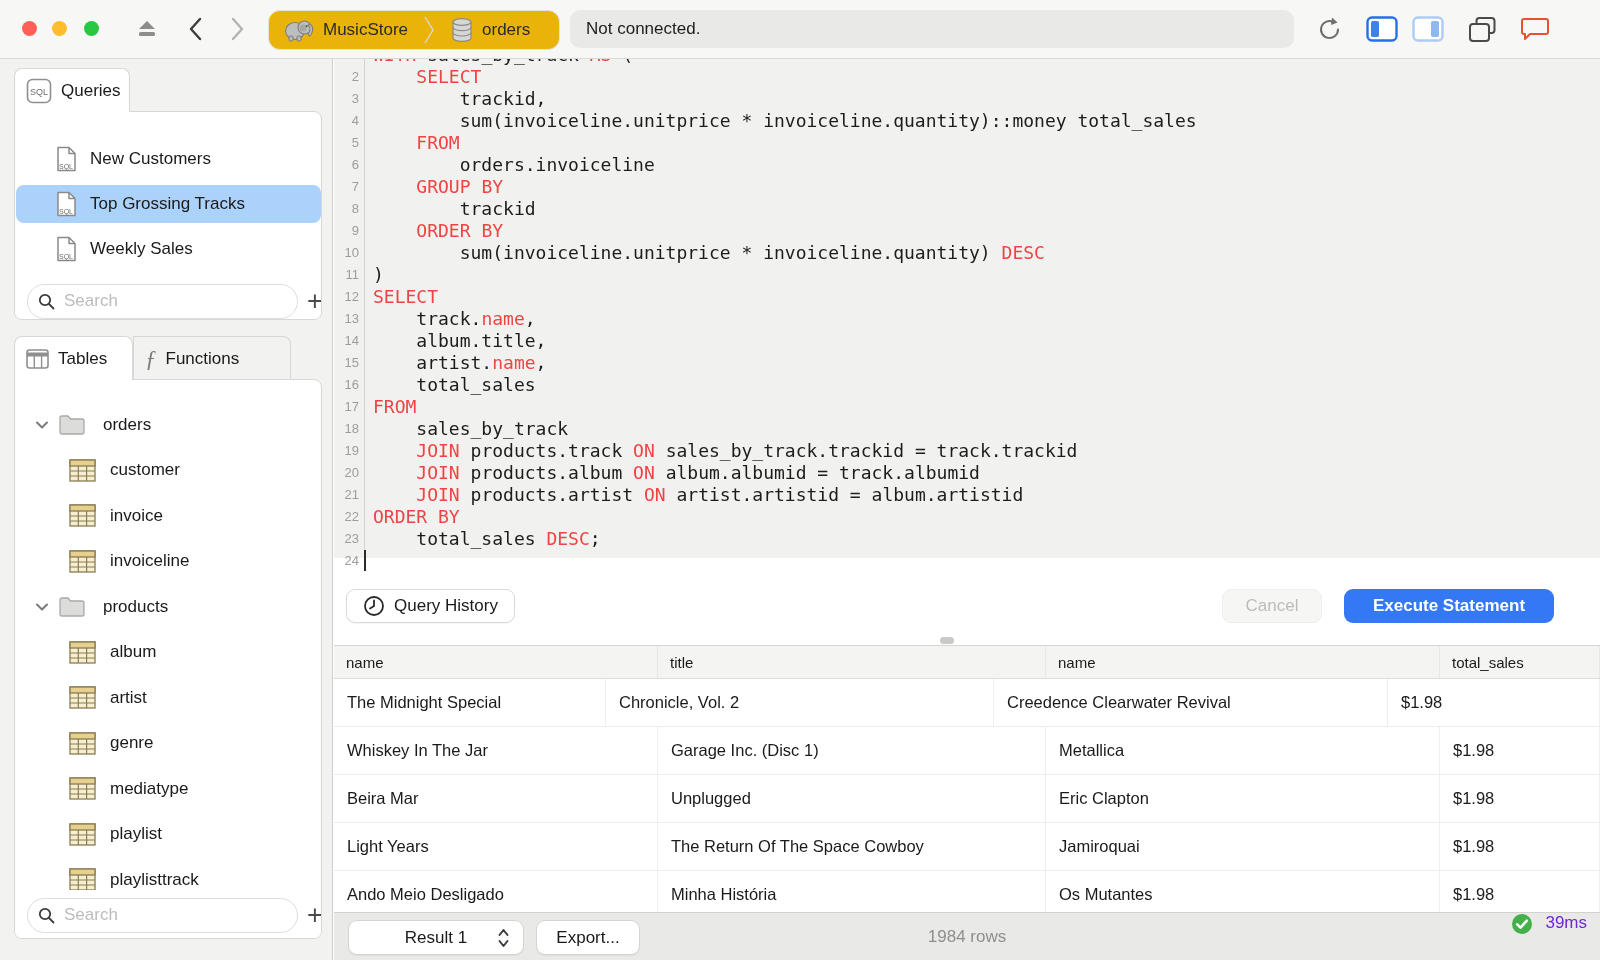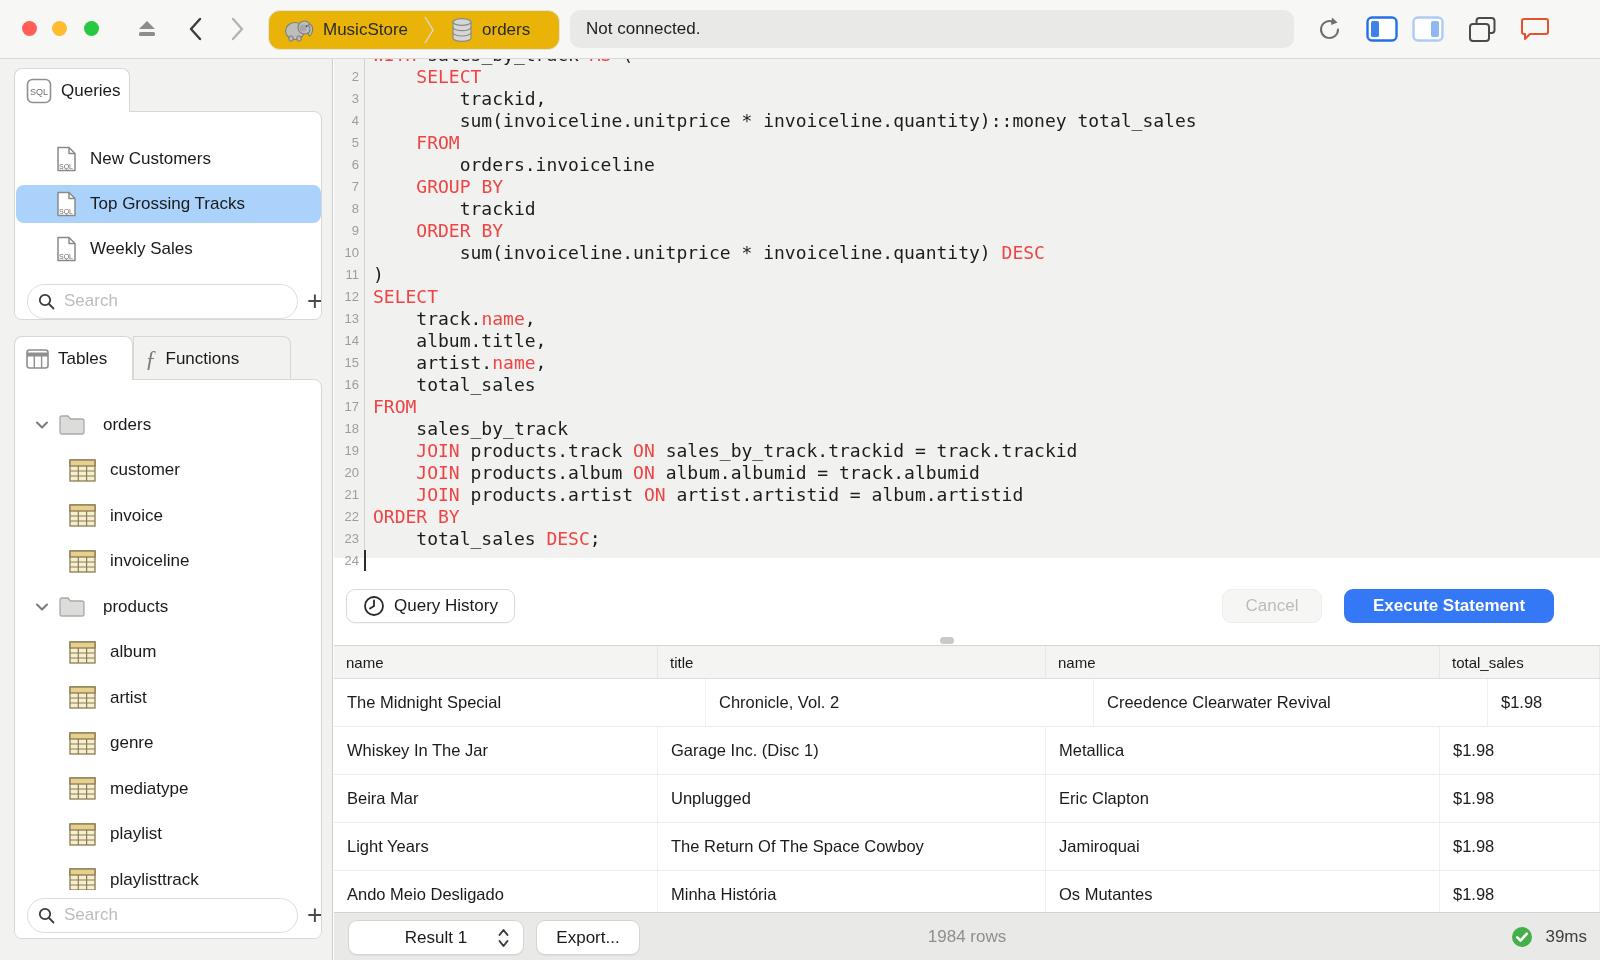--- a/index.html
+++ b/index.html
@@ -78,22 +78,22 @@
            box-sizing:border-box;border-right:1px solid #efefee;}
 
   
   #footer{position:absolute;left:0;top:854px;width:1266px;height:48px;background:#e9e9e8;
           border-top:1px solid #d2d2d1;box-sizing:border-box;}
   .fbtn{position:absolute;top:7px;height:35px;background:#fff;border:1px solid #d5d5d4;
         border-radius:9px;display:flex;align-items:center;justify-content:center;
         font-size:17px;box-sizing:border-box;box-shadow:0 1px 1px rgba(0,0,0,.05);}
   #row-count{position:absolute;left:0;width:100%;top:0;height:47px;display:flex;
              align-items:center;justify-content:center;font-size:17px;color:#8f8f8e;pointer-events:none;}
-  #timing{position:absolute;right:13px;top:0;height:47px;display:flex;align-items:center;gap:12px;
-          font-size:17px;color:#404040;}
+  #timing{position:absolute;right:13px;top:0;height:47px;display:flex;gap:12px;
+          font-size:17px;color:#6d28d9;}
 </style>
 </head>
 <body>
 
 <div id="app">
 
   <div id="titlebar">
     <div class="tl" style="left:22px;background:#ff5f57;"></div>
     <div class="tl" style="left:52px;background:#febc2e;"></div>
     <div class="tl" style="left:84px;background:#28c840;"></div>
@@ -478,21 +478,21 @@
 
     <div id="results">
       <div class="rt-header" id="results-header">
           <div class="rt-hcell" style="width: 324px;">name</div>
           <div class="rt-hcell" style="width: 388px;">title</div>
           <div class="rt-hcell" style="width: 394px;">name</div>
           <div class="rt-hcell" style="width: 160px; flex: 1 1 0%;">total_sales</div>
         </div>
       <div id="results-rows">
           <div class="rt-row">
-            <div class="rt-cell" style="width: 372px;">The Midnight Special</div>
+            <div class="rt-cell" style="width: 272px;">The Midnight Special</div>
             <div class="rt-cell" style="width: 388px;">Chronicle, Vol. 2</div>
             <div class="rt-cell" style="width: 394px;">Creedence Clearwater Revival</div>
             <div class="rt-cell" style="width: 160px; flex: 1 1 0%;">$1.98</div>
           </div>
           <div class="rt-row">
             <div class="rt-cell" style="width: 324px;">Whiskey In The Jar</div>
             <div class="rt-cell" style="width: 388px;">Garage Inc. (Disc 1)</div>
             <div class="rt-cell" style="width: 394px;">Metallica</div>
             <div class="rt-cell" style="width: 160px; flex: 1 1 0%;">$1.98</div>
           </div>

